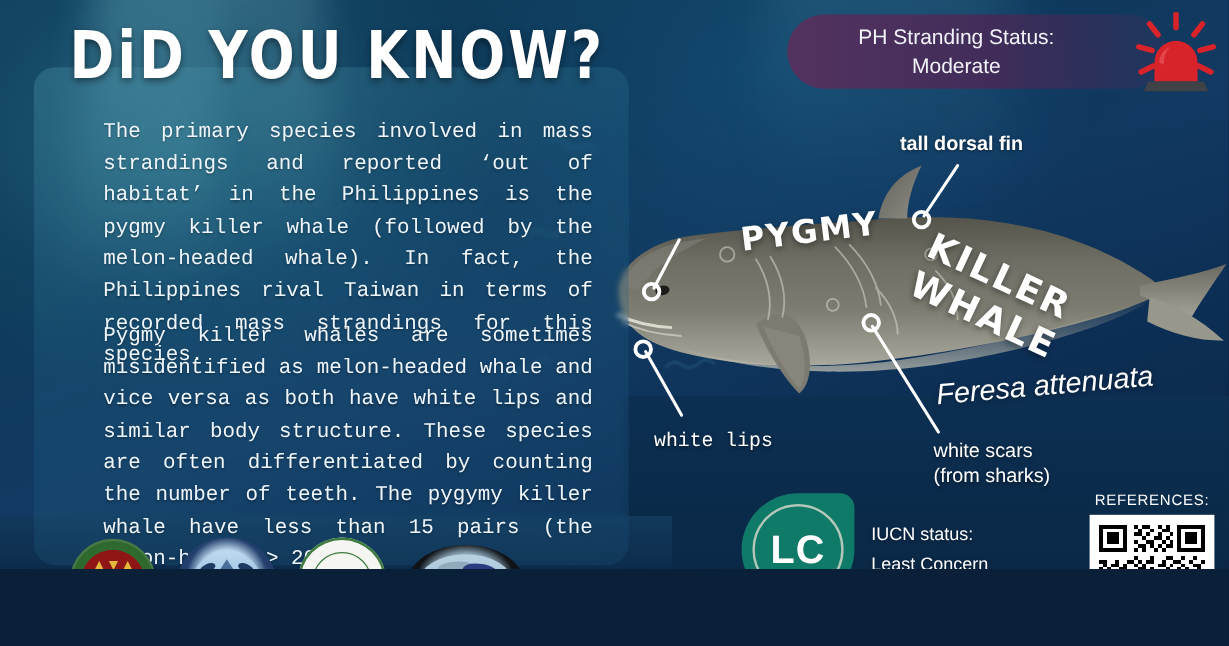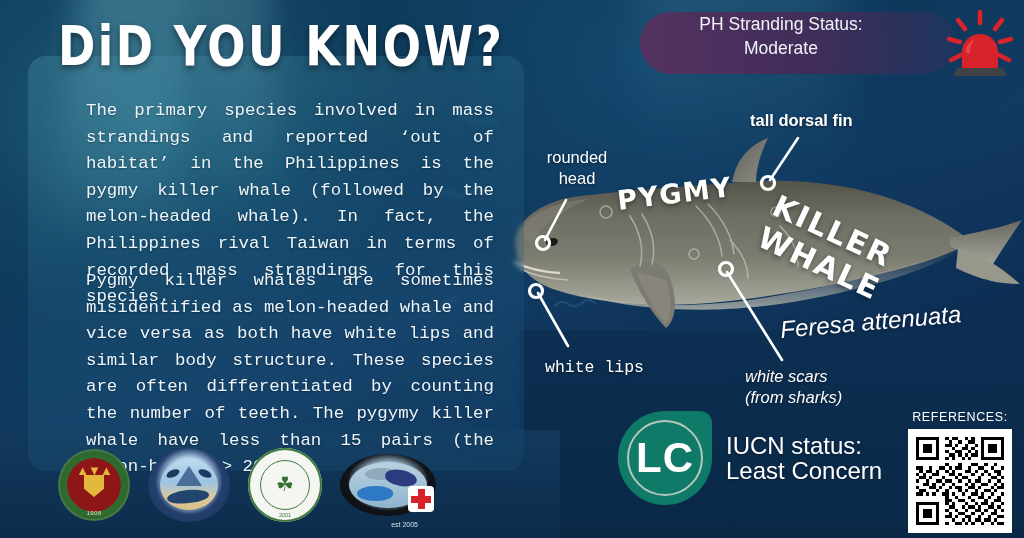--- a/index.html
+++ b/index.html
@@ -1,19 +1,19 @@
 <!DOCTYPE html>
 <html><head>
 <meta charset="utf-8">
 <title>Did You Know - Pygmy Killer Whale</title>
 <style>
   html,body{margin:0;padding:0;background:#0a2038;}
   *{box-sizing:border-box;}
   #poster{
-    position:relative;width:1024px;height:538px;overflow:hidden;
+    position:relative;width:1024px;height:474px;overflow:hidden;
     font-family:"Liberation Sans", sans-serif;
     background:
       radial-gradient(ellipse 380px 300px at 150px 120px, rgba(52,130,150,0.55) 0%, rgba(30,90,120,0.25) 45%, rgba(0,0,0,0) 72%),
       radial-gradient(ellipse 500px 380px at 640px 60px, rgba(24,86,128,0.5) 0%, rgba(12,50,84,0.2) 55%, rgba(0,0,0,0) 80%),
       linear-gradient(160deg,#10415f 0%,#0d3a5a 28%,#123a63 52%,#0d2f55 72%,#0a2545 100%);
   }
   
   .caustics{position:absolute;inset:0;opacity:.5;pointer-events:none;}
   .lightbeam{position:absolute;pointer-events:none;}
   .beam1{left:60px;top:-40px;width:120px;height:420px;
@@ -96,24 +96,24 @@
   .seal-pmmsn .s2{position:absolute;right:10px;top:8px;width:32px;height:16px;border-radius:48% 52% 50% 50%;background:#2c3b80;transform:rotate(10deg);}
   .seal-pmmsn .s3{position:absolute;left:16px;top:6px;width:34px;height:12px;border-radius:50%;background:#90a9bb;}
   .seal-pmmsn .cross{position:absolute;right:2px;bottom:4px;width:26px;height:26px;background:#ffffff;border-radius:4px;}
   .seal-pmmsn .cross:before,.seal-pmmsn .cross:after{content:"";position:absolute;background:#d8232a;}
   .seal-pmmsn .cross:before{left:9.5px;top:3px;width:7px;height:20px;}
   .seal-pmmsn .cross:after{left:3px;top:9.5px;width:20px;height:7px;}
   .est{position:absolute;right:18px;bottom:-12px;color:#cfe0ea;font-size:7px;}
 
   
   #statuspill{
-    position:absolute;left:640px;top:12px;width:316px;height:62px;z-index:30;
+    position:absolute;left:656px;top:12px;width:316px;height:62px;z-index:30;
     border-radius:32px;
     background:linear-gradient(90deg,rgba(92,46,92,.88) 0%,rgba(72,40,86,.85) 55%,rgba(40,54,96,.55) 100%);
-    display:flex;align-items:flex-start;justify-content:center;
+    display:flex;align-items:center;justify-content:center;
   }
   #statuspill .txt{color:#f2f3f8;font-size:17.5px;line-height:24px;text-align:center;padding-right:34px;}
   #siren{position:absolute;left:944px;top:10px;width:72px;height:72px;z-index:31;}
 
   
   #whale{position:absolute;left:480px;top:120px;width:544px;height:240px;z-index:12;}
 
   
   .arcword{position:absolute;z-index:22;color:#ffffff;
     font-family:"DejaVu Sans",sans-serif;font-weight:bold;
@@ -124,31 +124,31 @@
   #sciname{position:absolute;left:780px;top:308px;z-index:22;
     color:#ffffff;font-size:24px;font-style:italic;transform:rotate(-5deg);
     text-shadow:0 1px 4px rgba(0,0,0,.4);}
 
   
   .callout{position:absolute;z-index:24;color:#ffffff;font-size:16.5px;line-height:21px;
     text-shadow:0 1px 3px rgba(0,0,0,.5);}
   #c-rounded{left:530px;top:147px;text-align:center;width:94px;}
   #c-dorsal{left:750px;top:110px;font-weight:bold;}
   #c-lips{left:545px;top:357px;font-family:Liberation Mono, monospace;}
-  #c-scars{left:745px;top:366px;font-style:italic;}
+  #c-scars{left:778px;top:366px;}
   #leaders{position:absolute;inset:0;z-index:23;pointer-events:none;}
 
   
   #iucn{position:absolute;left:618px;top:411px;z-index:26;display:flex;align-items:center;gap:14px;}
   #lcbadge{position:relative;width:94px;height:94px;background:#0f7a67;
     border-radius:50% 12px 50% 50%;display:flex;align-items:center;justify-content:center;}
   #lcbadge .ring{position:absolute;left:9px;top:9px;width:76px;height:76px;border-radius:50%;
     border:2px solid rgba(235,225,215,.75);}
-  #lcbadge .lc{position:relative;color:#ffffff;font-size:42px;font-weight:bold;letter-spacing:1px;}
-  #iucntext{color:#ffffff;font-size:24px;line-height:25px;text-shadow:0 1px 3px rgba(0,0,0,.4);}
+  #lcbadge .lc{position:relative;color:#ffffff;font-size:33px;font-weight:bold;letter-spacing:1px;}
+  #iucntext{color:#ffffff;font-size:15px;line-height:25px;text-shadow:0 1px 3px rgba(0,0,0,.4);}
 
   
   #refs{position:absolute;left:908px;top:410px;z-index:26;text-align:center;}
   #refs .lbl{color:#ffffff;font-size:12.5px;letter-spacing:.6px;margin-bottom:5px;}
   #qr{width:104px;height:104px;background:#ffffff;padding:5px;}
 </style>
 </head>
 <body>
 
 <div id="poster">
@@ -299,22 +299,20 @@
       <line x1="782" y1="360" x2="727" y2="272"></line>
     </g>
     <g fill="none" stroke="#ffffff" stroke-width="3.2">
       <circle cx="543" cy="243" r="6.5"></circle>
       <circle cx="768" cy="183" r="6.5"></circle>
       <circle cx="536" cy="291" r="6.5"></circle>
       <circle cx="726" cy="269" r="6.5"></circle>
     </g>
   </svg>
 
-  <div class="callout" id="c-rounded" style="white-space:pre-line">rounded
-head</div>
   <div class="callout" id="c-dorsal">tall dorsal fin</div>
   <div class="callout" id="c-lips">white lips</div>
   <div class="callout" id="c-scars" style="white-space:pre-line">white scars
 (from sharks)</div>
 
   <div id="iucn">
     <div id="lcbadge">
       <div class="ring"></div>
       <div class="lc">LC</div>
     </div>

